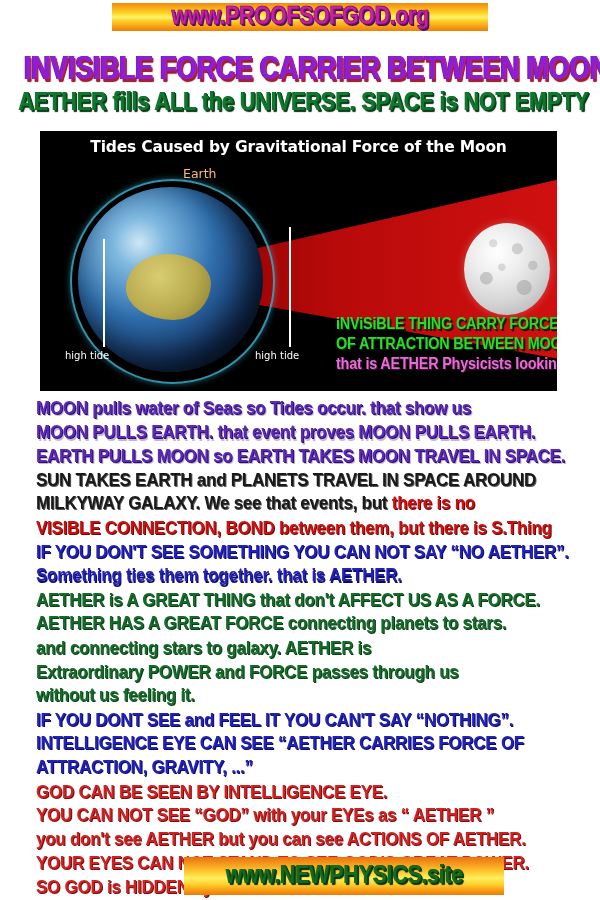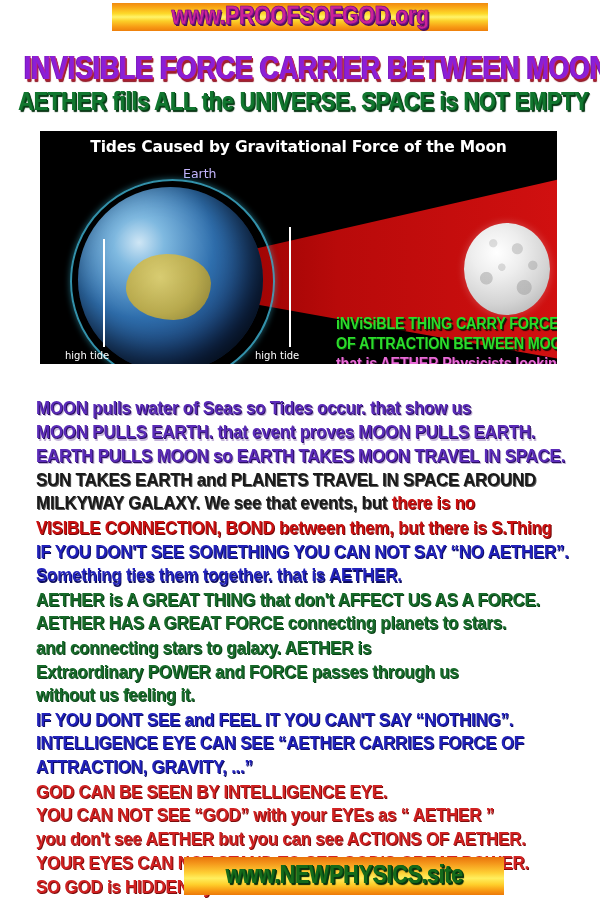--- a/index.html
+++ b/index.html
@@ -85,41 +85,41 @@
       2px 1px 0 #073f17,
       2px 2px 1px #05300f;
   }
 
   
   .diagram {
     position: absolute;
     left: 40px;
     top: 131px;
     width: 517px;
-    height: 233px;
+    height: 260px;
     background: #000000;
     overflow: hidden;
   }
   .diagram-title {
     position: absolute;
     left: 0; right: 0;
     top: 7px;
     text-align: center;
     color: #ffffff;
     font-family: "DejaVu Sans", sans-serif;
     font-weight: bold;
     font-size: 15.5px;
     letter-spacing: -0.2px;
     white-space: nowrap;
   }
   .label-earth {
     position: absolute;
     left: 143px;
     top: 35px;
-    color: #c4b5fd;
+    color: #fdba74;
     font-family: "DejaVu Sans", sans-serif;
     font-size: 12.5px;
   }
   .label-moon {
     position: absolute;
     left: 425px;
     top: 78px;
     color: #f2f2f2;
     font-family: "DejaVu Sans", sans-serif;
     font-size: 12.5px;

